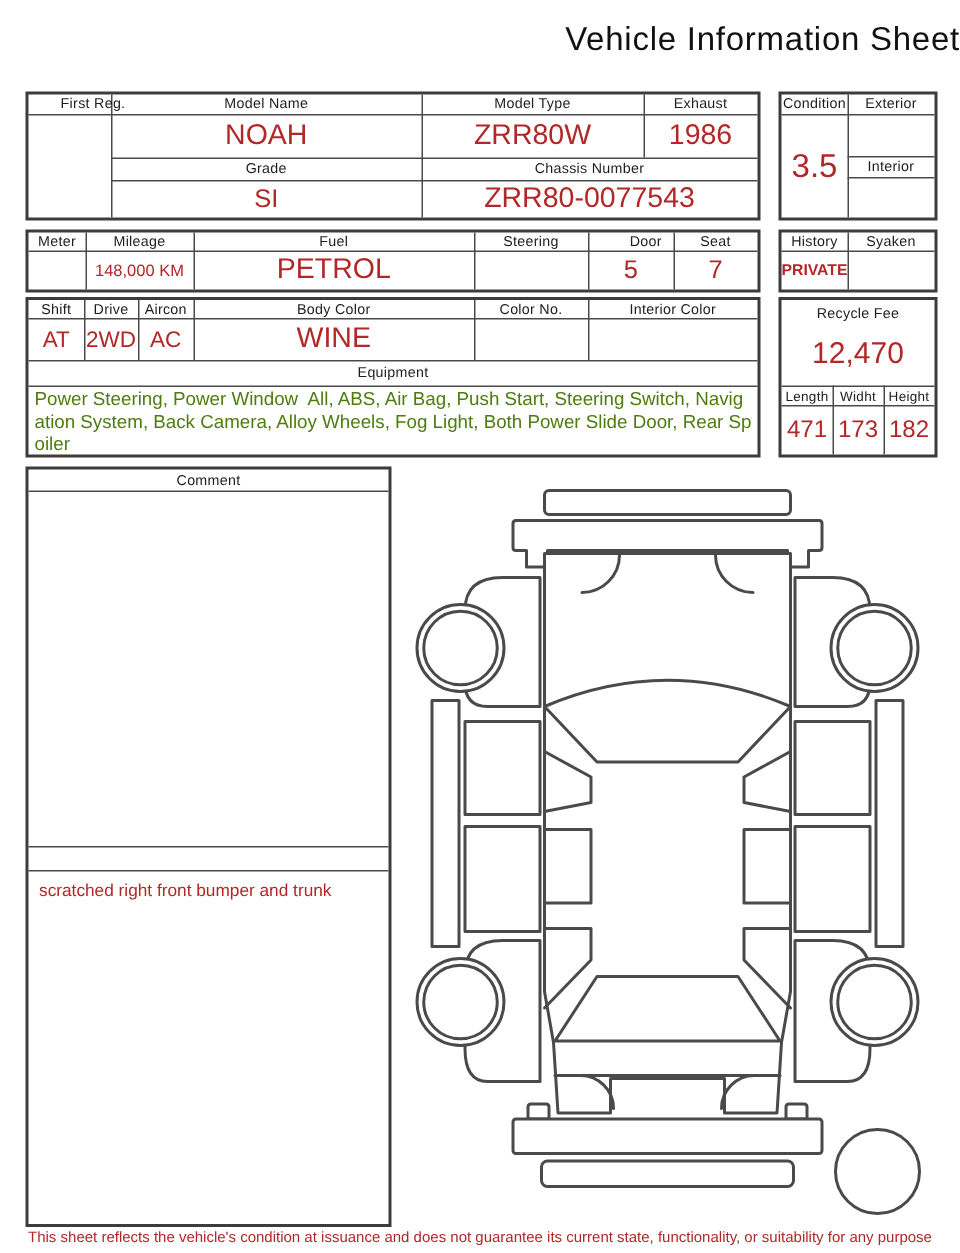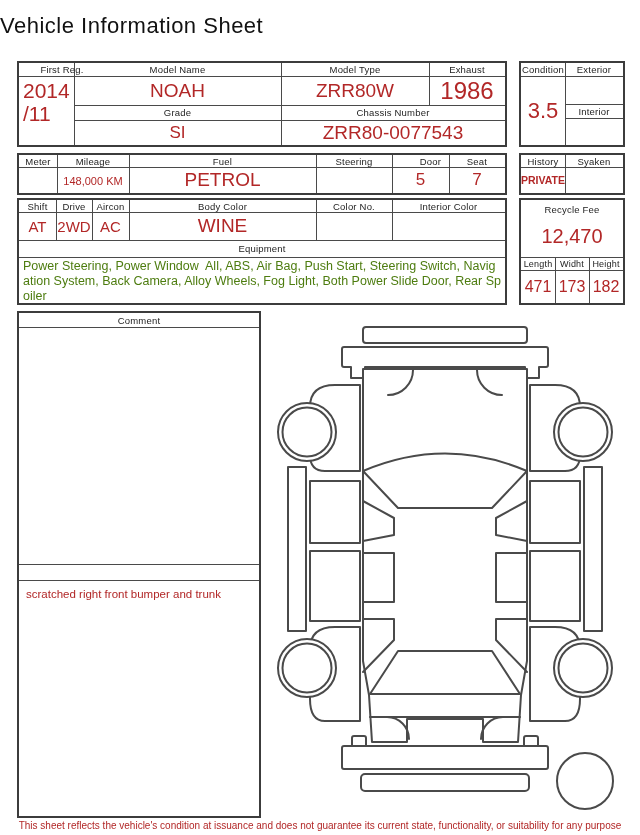--- a/index.html
+++ b/index.html
@@ -6,21 +6,21 @@
   #page{position:relative;width:640px;height:835px;background:#fff;overflow:hidden;
         font-family:"Liberation Sans","DejaVu Sans",sans-serif;}
   .abs{position:absolute;box-sizing:border-box;}
   .box{position:absolute;box-sizing:border-box;border:2px solid #3c3c3c;background:#fff;}
   .vl{position:absolute;width:1px;background:#4a4a4a;}
   .hl{position:absolute;height:1px;background:#4a4a4a;}
   .hdr{position:absolute;box-sizing:border-box;display:flex;align-items:center;justify-content:center;
        font-size:9.5px;color:#1d1d1d;letter-spacing:0.2px;white-space:nowrap;}
   .val{position:absolute;box-sizing:border-box;display:flex;align-items:center;justify-content:center;
        color:#b22727;white-space:nowrap;}
-  #title{position:absolute;top:13px;left:0;width:100%;text-align:left;
+  #title{position:absolute;top:13px;left:0;width:100%;text-align:right;
          font-size:22px;color:#111;letter-spacing:0.5px;}
   #equip-text{position:absolute;color:#4d7c0f;font-size:12.5px;line-height:15px;
               white-space:pre-wrap;word-break:break-all;text-align:left;}
   #footer{position:absolute;top:820px;left:0;width:100%;text-align:center;
           font-size:10px;color:#b22727;}
   svg *{vector-effect:non-scaling-stroke;}
 </style>
 </head>
 <body>
 
@@ -30,32 +30,29 @@
 
   <div class="box" style="left:17px;top:61px;width:490px;height:86px;">
     <div class="vl" style="left:55px;top:0;height:82px;"></div>
     <div class="vl" style="left:262px;top:0;height:82px;"></div>
     <div class="vl" style="left:410px;top:0;height:42px;"></div>
     <div class="hl" style="left:0;top:13px;width:486px;"></div>
     <div class="hl" style="left:55px;top:42px;width:431px;"></div>
     <div class="hl" style="left:55px;top:57px;width:431px;"></div>
 
     <div class="hdr" style="left:0;top:0;width:55px;height:13px;padding-left:31px;">First Reg.</div>
-    <div class="val" style="left:4px;top:16px;width:50px;height:62px;font-size:21px;line-height:23px;justify-content:flex-start;align-items:flex-start;">
-      <div><span>2014</span><br><span>/11</span></div>
-    </div>
 
     <div class="hdr" style="left:55px;top:0;width:207px;height:13px;">Model Name</div>
     <div class="val" style="left:55px;top:13px;width:207px;height:29px;font-size:19px;">NOAH</div>
 
     <div class="hdr" style="left:262px;top:0;width:148px;height:13px;">Model Type</div>
     <div class="val" style="left:262px;top:13px;width:148px;height:29px;font-size:19px;">ZRR80W</div>
 
     <div class="hdr" style="left:410px;top:0;width:76px;height:13px;">Exhaust</div>
-    <div class="val" style="left:410px;top:13px;width:76px;height:29px;font-size:24px;">1986</div>
+    <div class="val" style="left:410px;top:13px;width:76px;height:29px;font-size:19px;">1986</div>
 
     <div class="hdr" style="left:55px;top:42px;width:207px;height:15px;">Grade</div>
     <div class="val" style="left:55px;top:57px;width:207px;height:25px;font-size:17px;">SI</div>
 
     <div class="hdr" style="left:262px;top:42px;width:224px;height:15px;">Chassis Number</div>
     <div class="val" style="left:262px;top:57px;width:224px;height:25px;font-size:19px;">ZRR80-0077543</div>
   </div>
 
   <div class="box" style="left:519px;top:61px;width:106px;height:86px;padding-left:20px;">
     <div class="vl" style="left:44px;top:0;height:82px;"></div>

